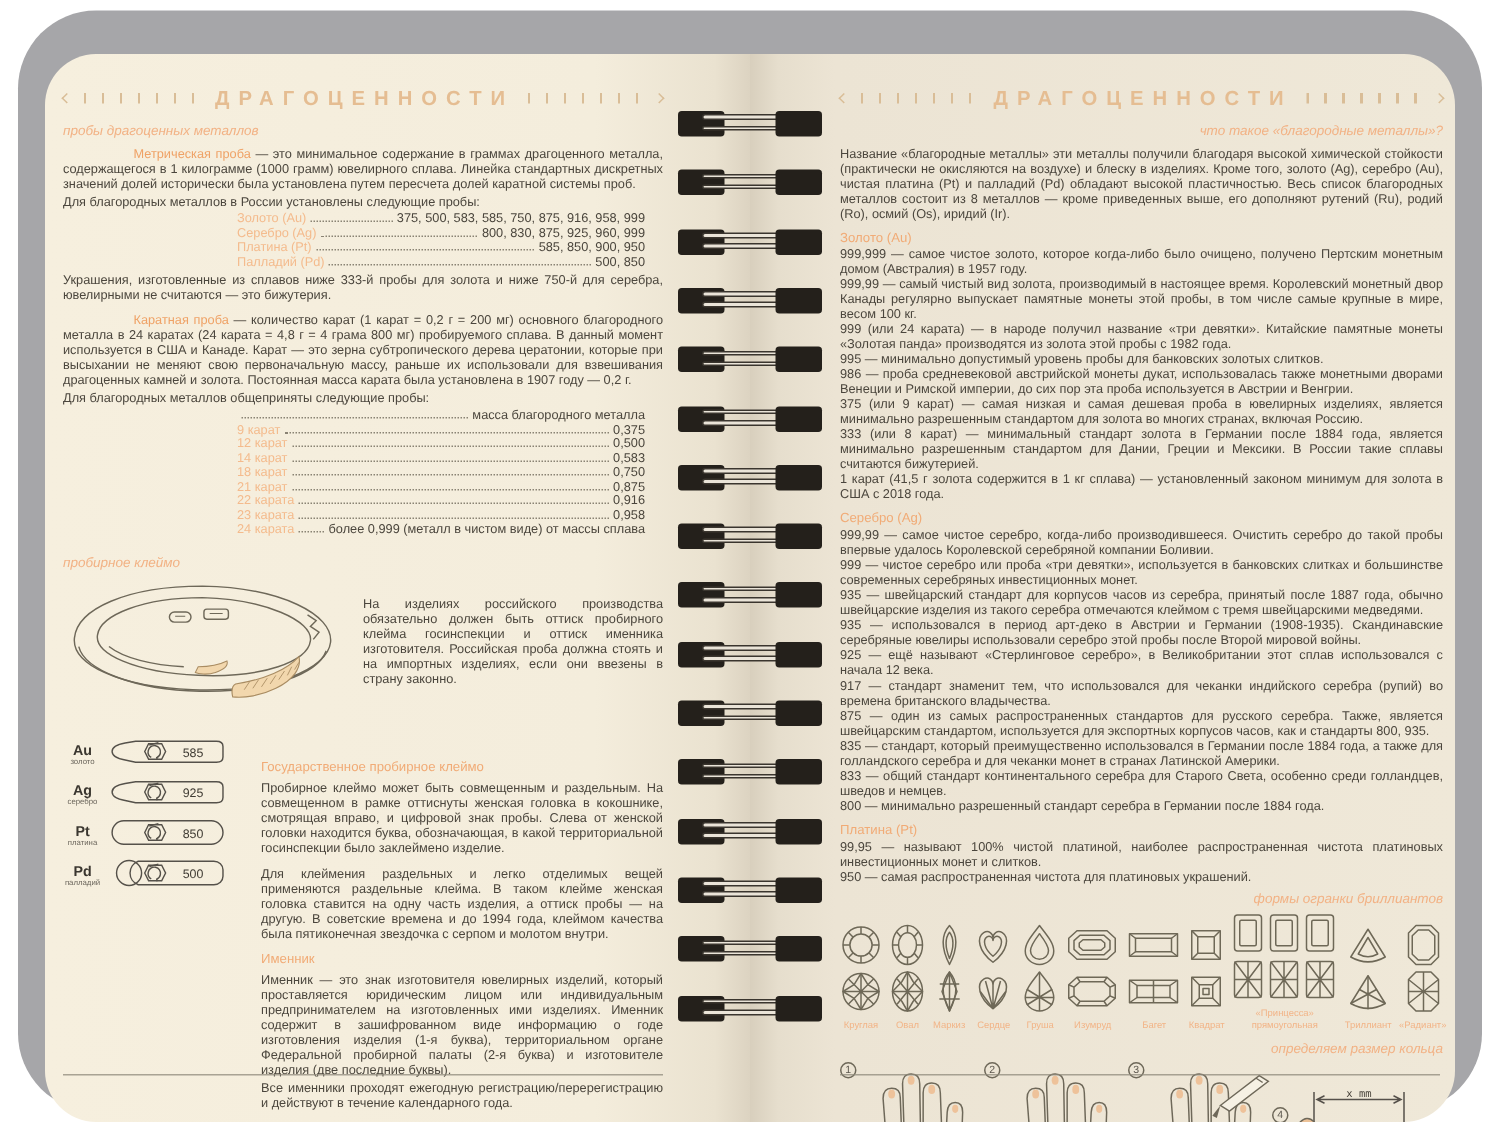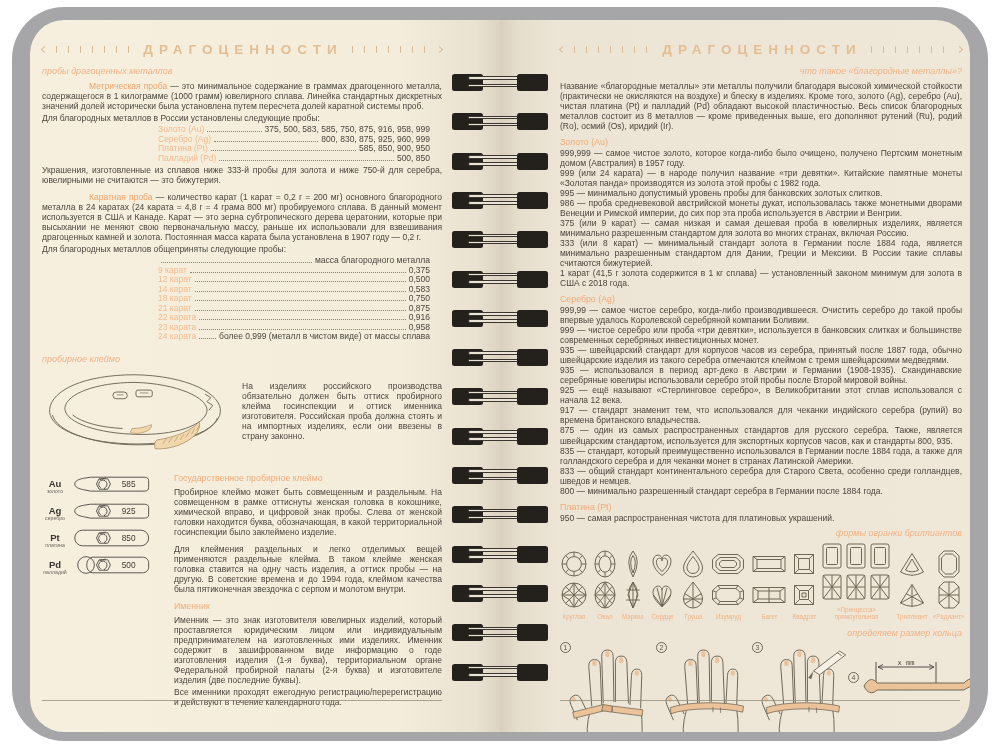--- a/index.html
+++ b/index.html
@@ -1,37 +1,37 @@
 <!DOCTYPE html>
 <html><head>
 <meta charset="utf-8">
 <style>
   html,body{margin:0;padding:0;background:#fff;width:1000px;height:750px;overflow:hidden;}
   *{box-sizing:border-box;}
   body{font-family:"Liberation Sans",sans-serif;color:#4b463d;}
   .stage{position:absolute;left:0;top:0;width:1000px;height:750px;}
   .cover{position:absolute;left:12px;top:7px;width:976px;height:734px;border-radius:52px;background:#a6a6a9;}
-  .spread{position:absolute;left:30px;top:20px;width:940px;height:712px;border-radius:34px;overflow:hidden;display:flex;}
+  .spread{position:absolute;left:30px;top:36px;width:940px;height:712px;border-radius:34px;overflow:hidden;display:flex;}
   .page{position:relative;width:470px;height:712px;overflow:hidden;}
   .page-left{background:linear-gradient(90deg,#f6efde 0%,#f4eddc 78%,#eae2d0 95%,#dcd3c1 100%);padding:14px 58px 0 12px;}
   .page-right{background:linear-gradient(90deg,#d8cfbd 0%,#e6decd 4%,#ece4d4 12%,#efe8d8 100%);padding:14px 8px 0 60px;}
   .footer-line{position:absolute;bottom:31px;height:1px;background:#8f897b;opacity:.75;}
   .page-left .footer-line{left:12px;right:58px;}
   .page-right .footer-line{left:60px;right:10px;}
 
   .head-band{display:flex;align-items:center;gap:9px;margin:6px 0 8px;height:18px;}
   .title{flex:0 0 auto;font-size:13.5px;font-weight:bold;color:#e5bd92;letter-spacing:6px;margin:0 0 0 2px;}
   .ticks{flex:1;height:7px;background:repeating-linear-gradient(90deg,#d9bd97 0 1.4px,transparent 1.4px 12px);}
   .cnr{flex:0 0 auto;width:5px;height:5px;border-left:1.3px solid #d9bd97;border-bottom:1.3px solid #d9bd97;}
   .c1{transform:rotate(45deg);}
   .c2{transform:rotate(225deg);}
 
   .sec-h{font-size:9px;color:#f2b285;margin:6px 0 5px;font-style:italic;}
   .sec-h.right{text-align:right;}
-  .sub-h{font-size:8.8px;color:#f1ab76;margin:0 0 4px;}
+  .sub-h{font-size:8.8px;color:#f1ab76;margin:16px 0 4px;}
   .metal-h{font-size:8.8px;color:#f1ab76;margin:6px 0 1px;}
   .para{font-size:8.5px;line-height:1.18;text-align:justify;margin:0 0 2px;}
   .para.ind{ text-indent:10px;}
   .lead{color:#efa266;padding-left:37px;}
   .gap-top{margin-top:7px;}
   .fact{margin:0;}
 
   .dotlist{margin:1px 0 2px 116px;width:272px;}
   .dotrow{display:flex;align-items:baseline;font-size:8.5px;line-height:1.12;}
   .dname{color:#f4bb8d;white-space:nowrap;}
@@ -266,21 +266,21 @@
                       <path d="M27,13.5l3-6h10l3,6-3,6H30Z"></path>
                       <path d="M30.5,8.5l7-1.8M32,18c-1.8-1-2.8-3-2.3-5.2c.6-2.6 3-4.2 5.6-3.7c2.6.5 4.2 3 3.7 5.6c-.3 1.6-1.4 2.9-2.8 3.5l.4,1.6"></path>
                     </g>
                     <text x="64" y="17.5" text-anchor="middle" font-size="9.5" fill="#3f3b33" font-family="Liberation Sans,sans-serif">500</text>
                   </svg></span>
               </div>
             </div>
         </div>
         <div class="state-col">
           <div class="sub-h">Государственное пробирное клеймо</div>
-          <p class="para">Пробирное клеймо может быть совмещенным и раздельным. На совмещенном в рамке оттиснуты женская головка в кокошнике, химической вправо, и цифровой знак пробы. Слева от женской головки находится буква, обозначающая, в какой территориальной госинспекции было заклеймено изделие.</p>
+          <p class="para">Пробирное клеймо может быть совмещенным и раздельным. На совмещенном в рамке оттиснуты женская головка в кокошнике, смотрящая вправо, и цифровой знак пробы. Слева от женской головки находится буква, обозначающая, в какой территориальной госинспекции было заклеймено изделие.</p>
           <p class="para gap-top">Для клеймения раздельных и легко отделимых вещей применяются раздельные клейма. В таком клейме женская головка ставится на одну часть изделия, а оттиск пробы — на другую. В советские времена и до 1994 года, клеймом качества была пятиконечная звездочка с серпом и молотом внутри.</p>
           <div class="sub-h gap-top">Именник</div>
           <p class="para">Именник — это знак изготовителя ювелирных изделий, который проставляется юридическим лицом или индивидуальным предпринимателем на изготовленных ими изделиях. Именник содержит в зашифрованном виде информацию о годе изготовления изделия (1-я буква), территориальном органе Федеральной пробирной палаты (2-я буква) и изготовителе изделия (две последние буквы).</p>
           <p class="para">Все именники проходят ежегодную регистрацию/перерегистрацию и действуют в течение календарного года.</p>
         </div>
       </div>
 
       <div class="footer-line"></div>
     </section>
 
@@ -293,20 +293,21 @@
         <span class="cnr c2"></span>
       </div>
 
       <div class="sec-h right">что такое «благородные металлы»?</div>
       <p class="para">Название «благородные металлы» эти металлы получили благодаря высокой химической стойкости (практически не окисляются на воздухе) и блеску в изделиях. Кроме того, золото (Ag), серебро (Au), чистая платина (Pt) и палладий (Pd) обладают высокой пластичностью. Весь список благородных металлов состоит из 8 металлов — кроме приведенных выше, его дополняют рутений (Ru), родий (Ro), осмий (Os), иридий (Ir).</p>
 
       <div class="metal-h">Золото (Au)</div>
       <div>
 
       <p class="para fact">999,999 — самое чистое золото, которое когда-либо было очищено, получено Пертским монетным домом (Австралия) в 1957 году.</p>
+          <p class="para fact">999,99 — самый чистый вид золота, производимый в настоящее время. Королевский монетный двор Канады регулярно выпускает памятные монеты этой пробы, в том числе самые крупные в мире, весом 100 кг.</p>
           <p class="para fact">999 (или 24 карата) — в народе получил название «три девятки». Китайские памятные монеты «Золотая панда» производятся из золота этой пробы с 1982 года.</p>
           <p class="para fact">995 — минимально допустимый уровень пробы для банковских золотых слитков.</p>
           <p class="para fact">986 — проба средневековой австрийской монеты дукат, использовалась также монетными дворами Венеции и Римской империи, до сих пор эта проба используется в Австрии и Венгрии.</p>
           <p class="para fact">375 (или 9 карат) — самая низкая и самая дешевая проба в ювелирных изделиях, является минимально разрешенным стандартом для золота во многих странах, включая Россию.</p>
           <p class="para fact">333 (или 8 карат) — минимальный стандарт золота в Германии после 1884 года, является минимально разрешенным стандартом для Дании, Греции и Мексики. В России такие сплавы считаются бижутерией.</p>
           <p class="para fact">1 карат (41,5 г золота содержится в 1 кг сплава) — установленный законом минимум для золота в США с 2018 года.</p>
         </div>
 
       <div class="metal-h">Серебро (Ag)</div>
       <div>
@@ -319,20 +320,21 @@
           <p class="para fact">917 — стандарт знаменит тем, что использовался для чеканки индийского серебра (рупий) во времена британского владычества.</p>
           <p class="para fact">875 — один из самых распространенных стандартов для русского серебра. Также, является швейцарским стандартом, используется для экспортных корпусов часов, как и стандарты 800, 935.</p>
           <p class="para fact">835 — стандарт, который преимущественно использовался в Германии после 1884 года, а также для голландского серебра и для чеканки монет в странах Латинской Америки.</p>
           <p class="para fact">833 — общий стандарт континентального серебра для Старого Света, особенно среди голландцев, шведов и немцев.</p>
           <p class="para fact">800 — минимально разрешенный стандарт серебра в Германии после 1884 года.</p>
         </div>
 
       <div class="metal-h">Платина (Pt)</div>
       <div>
 
+      <p class="para fact">99,95 — называют 100% чистой платиной, наиболее распространенная чистота платиновых инвестиционных монет и слитков.</p>
           <p class="para fact">950 — самая распространенная чистота для платиновых украшений.</p>
         </div>
 
       <div class="sec-h right" style="margin:5px 0 0;">формы огранки бриллиантов</div>
       <div class="gems" id="gems">
           <div class="gem-cell">
             <div class="gem-row">
               <svg viewBox="0 0 28 28" width="28" height="28" class="gem">
                 <g fill="none" stroke="#6e6857" stroke-width="1" stroke-linejoin="round">
                   <circle cx="14" cy="14" r="12"></circle>

